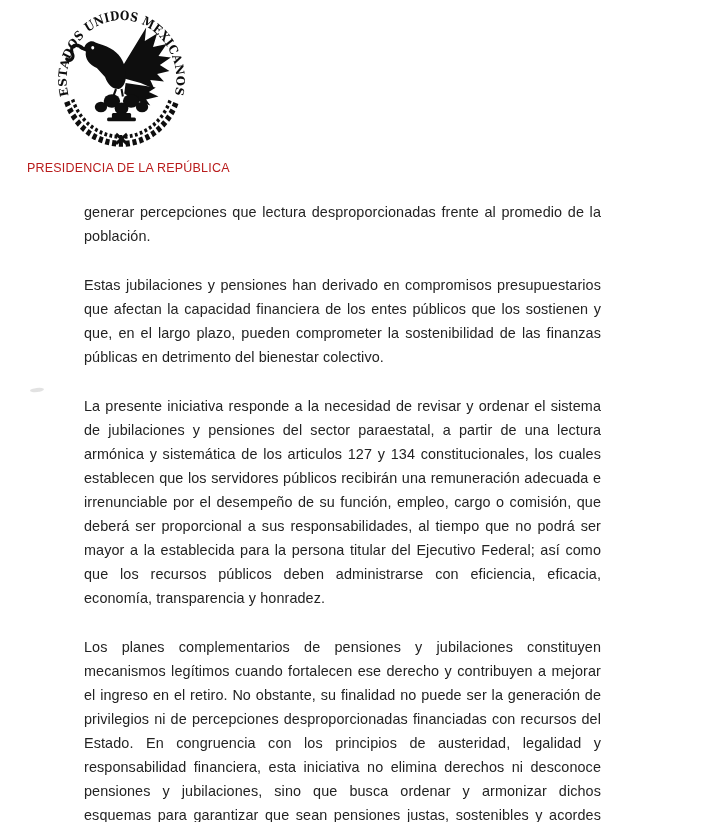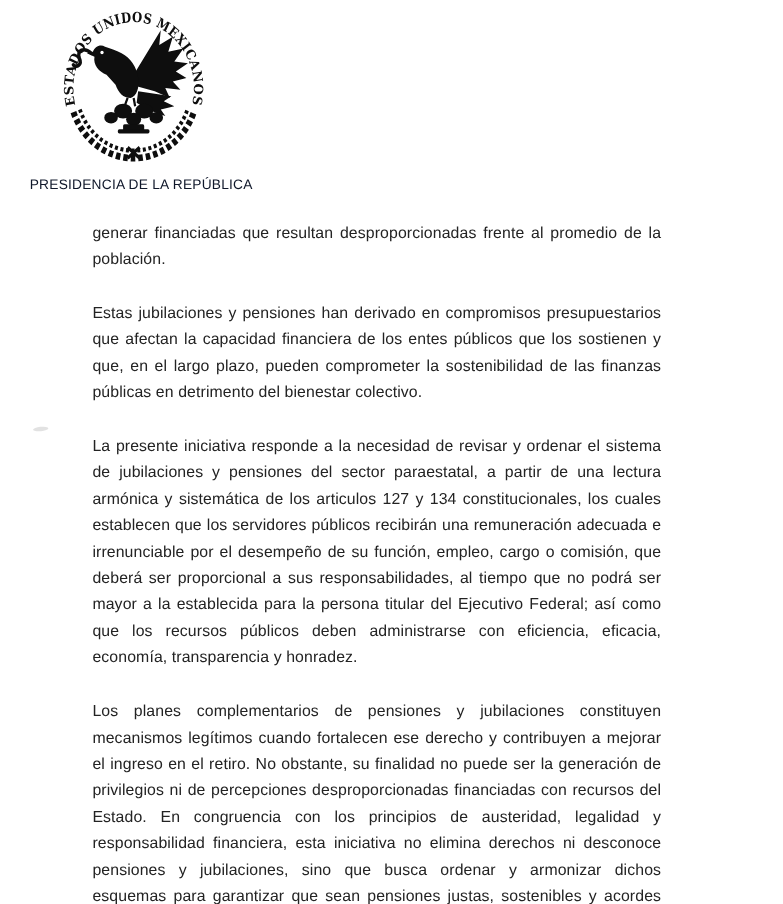--- a/index.html
+++ b/index.html
@@ -28,21 +28,21 @@
     top: 5px;
     width: 137px;
     height: 150px;
   }
   .office-title {
     position: absolute;
     left: 27px;
     top: 161px;
     font-size: 12.5px;
     letter-spacing: 0.2px;
-    color: #0f172a;
+    color: #b91c1c;
     white-space: nowrap;
   }
   .doc-body {
     position: absolute;
     left: 84px;
     top: 200px;
     width: 517px;
     color: #232323;
     font-size: 14.4px;
     line-height: 24px;
@@ -108,21 +108,21 @@
 
         <rect x="86" y="144" width="28" height="9" rx="2"></rect>
         <rect x="79" y="150" width="42" height="5" rx="2"></rect>
       </g>
     </svg>
 
     <div class="office-title">PRESIDENCIA DE LA REPÚBLICA</div>
   </div>
 
   <div class="doc-body">
-    <p>generar financiadas que resultan desproporcionadas frente al promedio de la población.</p>
+    <p>generar percepciones que lectura desproporcionadas frente al promedio de la población.</p>
     <p>Estas jubilaciones y pensiones han derivado en compromisos presupuestarios que afectan la capacidad financiera de los entes públicos que los sostienen y que, en el largo plazo, pueden comprometer la sostenibilidad de las finanzas públicas en detrimento del bienestar colectivo.</p>
     <p>La presente iniciativa responde a la necesidad de revisar y ordenar el sistema de jubilaciones y pensiones del sector paraestatal, a partir de una lectura armónica y sistemática de los articulos 127 y 134 constitucionales, los cuales establecen que los servidores públicos recibirán una remuneración adecuada e irrenunciable por el desempeño de su función, empleo, cargo o comisión, que deberá ser proporcional a sus responsabilidades, al tiempo que no podrá ser mayor a la establecida para la persona titular del Ejecutivo Federal; así como que los recursos públicos deben administrarse con eficiencia, eficacia, economía, transparencia y honradez.</p>
     <p>Los planes complementarios de pensiones y jubilaciones constituyen mecanismos legítimos cuando fortalecen ese derecho y contribuyen a mejorar el ingreso en el retiro. No obstante, su finalidad no puede ser la generación de privilegios ni de percepciones desproporcionadas financiadas con recursos del Estado. En congruencia con los principios de austeridad, legalidad y responsabilidad financiera, esta iniciativa no elimina derechos ni desconoce pensiones y jubilaciones, sino que busca ordenar y armonizar dichos esquemas para garantizar que sean pensiones justas, sostenibles y acordes con una administración pública moderna y comprometida con el interés general.</p>
   </div>
 
   <div class="scan-artifact"></div>
 
 </div>
 
 </body></html>

